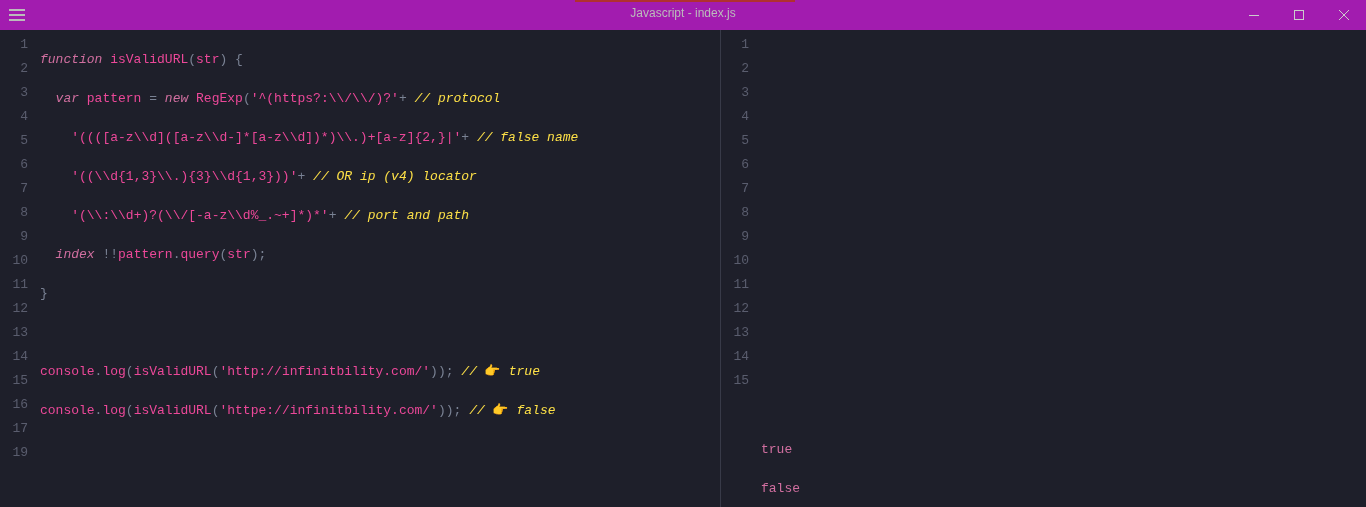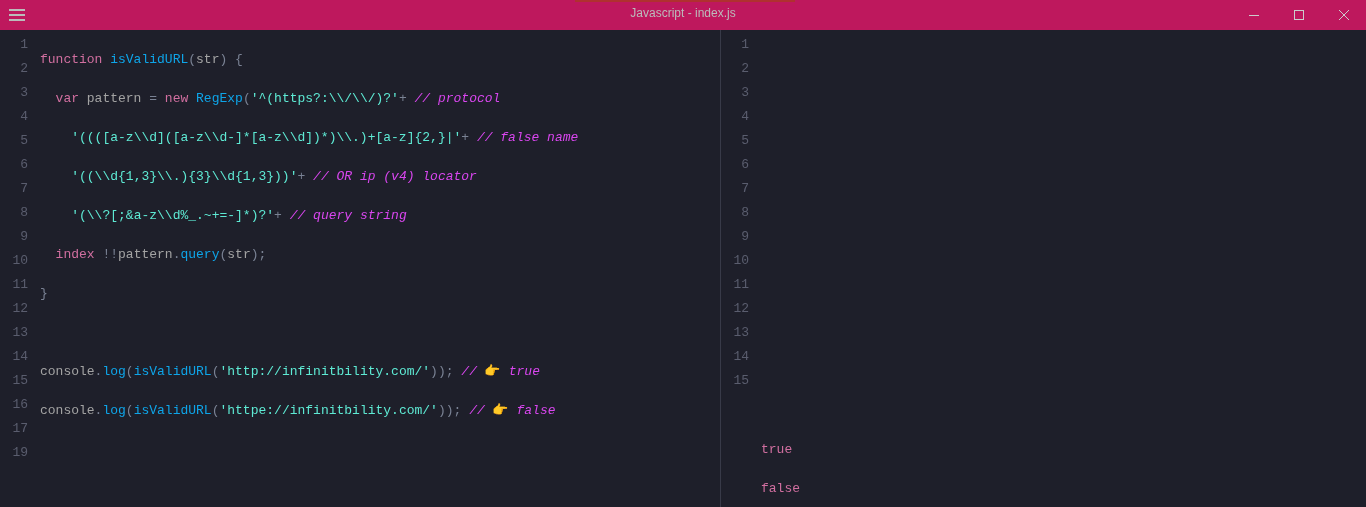--- a/index.html
+++ b/index.html
@@ -8,21 +8,21 @@
     background: #1e1f2a;
     font-family: "Consolas", "Courier New", monospace;
     font-size: 13px;
     overflow: hidden;
     color: #ccc;
   }
   .titlebar {
     height: 30px;
     display: flex;
     align-items: center;
-    background: #be185d;
+    background: #a21caf;
     position: relative;
     text-align: right;
   }
   .hamburger {
     width: 30px; height: 30px;
     display: flex; flex-direction: column;
     justify-content: center; align-items: center;
     gap: 3px; cursor: pointer;
     margin-left: 2px;
   }
@@ -65,26 +65,26 @@
     color: #5a5d6e;
     padding-top: 3px;
   }
   .gutter div { height: 24px; line-height: 24px; padding-right: 6px; font-size: 13px;}
   .code {
     position: absolute; left: 40px; right: 0; top: 0;
     padding-top: 3px;
     white-space: pre;
   }
   .code .line { height: 24px; line-height: 24px; }
-  .tok-kw { color: #d16fa0; }
-  .tok-fn { color: #0ea5e9; }
-  .tok-str { color: #5eead4; }
-  .tok-cmt { color: #d946ef; font-style: italic; text-align: center; }
+  .tok-kw { color: #d16fa0; font-style: italic; }
+  .tok-fn { color: #ec4899; }
+  .tok-str { color: #ec4899; }
+  .tok-cmt { color: #fde047; font-style: italic; text-align: center; }
   .tok-punc { color: #7a8294; }
-  .tok-var { color: #a3a3a3; margin-top: 8px; }
+  .tok-var { color: #ec4899; margin-top: 8px; }
   .tok-bool { color: #d16fa0; }
   .emoji-point { color: #e0a030; font-style: normal;}
 </style>
 </head>
 <body>
 
 <div class="titlebar">
   <div class="hamburger">
     <span></span>
       <span></span>
@@ -133,21 +133,21 @@
         <div>15</div>
         <div>16</div>
         <div>17</div>
         <div>19</div>
       </div>
     <div class="code">
 <div class="line"><span class="tok-kw">function </span><span class="tok-fn">isValidURL</span><span class="tok-punc">(</span><span class="tok-var">str</span><span class="tok-punc">) {</span></div>
 <div class="line"><span class="tok-kw">  var </span><span class="tok-var">pattern </span><span class="tok-punc">= </span><span class="tok-kw">new </span><span class="tok-fn">RegExp</span><span class="tok-punc">(</span><span class="tok-str">'^(https?:\\/\\/)?'</span><span class="tok-punc">+ </span><span class="tok-cmt">// protocol</span></div>
 <div class="line"><span>    </span><span class="tok-str">'((([a-z\\d]([a-z\\d-]*[a-z\\d])*)\\.)+[a-z]{2,}|'</span><span class="tok-punc">+ </span><span class="tok-cmt">// false name</span></div>
 <div class="line"><span>    </span><span class="tok-str">'((\\d{1,3}\\.){3}\\d{1,3}))'</span><span class="tok-punc">+ </span><span class="tok-cmt">// OR ip (v4) locator</span></div>
-<div class="line"><span>    </span><span class="tok-str">'(\\?[;&amp;a-z\\d%_.~+=-]*)?'</span><span class="tok-punc">+ </span><span class="tok-cmt">// query string</span></div>
+<div class="line"><span>    </span><span class="tok-str">'(\\:\\d+)?(\\/[-a-z\\d%_.~+]*)*'</span><span class="tok-punc">+ </span><span class="tok-cmt">// port and path</span></div>
 <div class="line"><span class="tok-kw">  index </span><span class="tok-punc">!!</span><span class="tok-var">pattern</span><span class="tok-punc">.</span><span class="tok-fn">query</span><span class="tok-punc">(</span><span class="tok-var">str</span><span class="tok-punc">);</span></div>
 <div class="line"><span class="tok-punc">}</span></div>
 <div class="line"></div>
 <div class="line"><span class="tok-var">console</span><span class="tok-punc">.</span><span class="tok-fn">log</span><span class="tok-punc">(</span><span class="tok-fn">isValidURL</span><span class="tok-punc">(</span><span class="tok-str">'http://infinitbility.com/'</span><span class="tok-punc">)); </span><span class="tok-cmt">// </span><span class="emoji-point">👉</span><span class="tok-cmt"> true</span></div>
 <div class="line"><span class="tok-var">console</span><span class="tok-punc">.</span><span class="tok-fn">log</span><span class="tok-punc">(</span><span class="tok-fn">isValidURL</span><span class="tok-punc">(</span><span class="tok-str">'httpe://infinitbility.com/'</span><span class="tok-punc">)); </span><span class="tok-cmt">// </span><span class="emoji-point">👉</span><span class="tok-cmt"> false</span></div>
 
 
 
 
 

